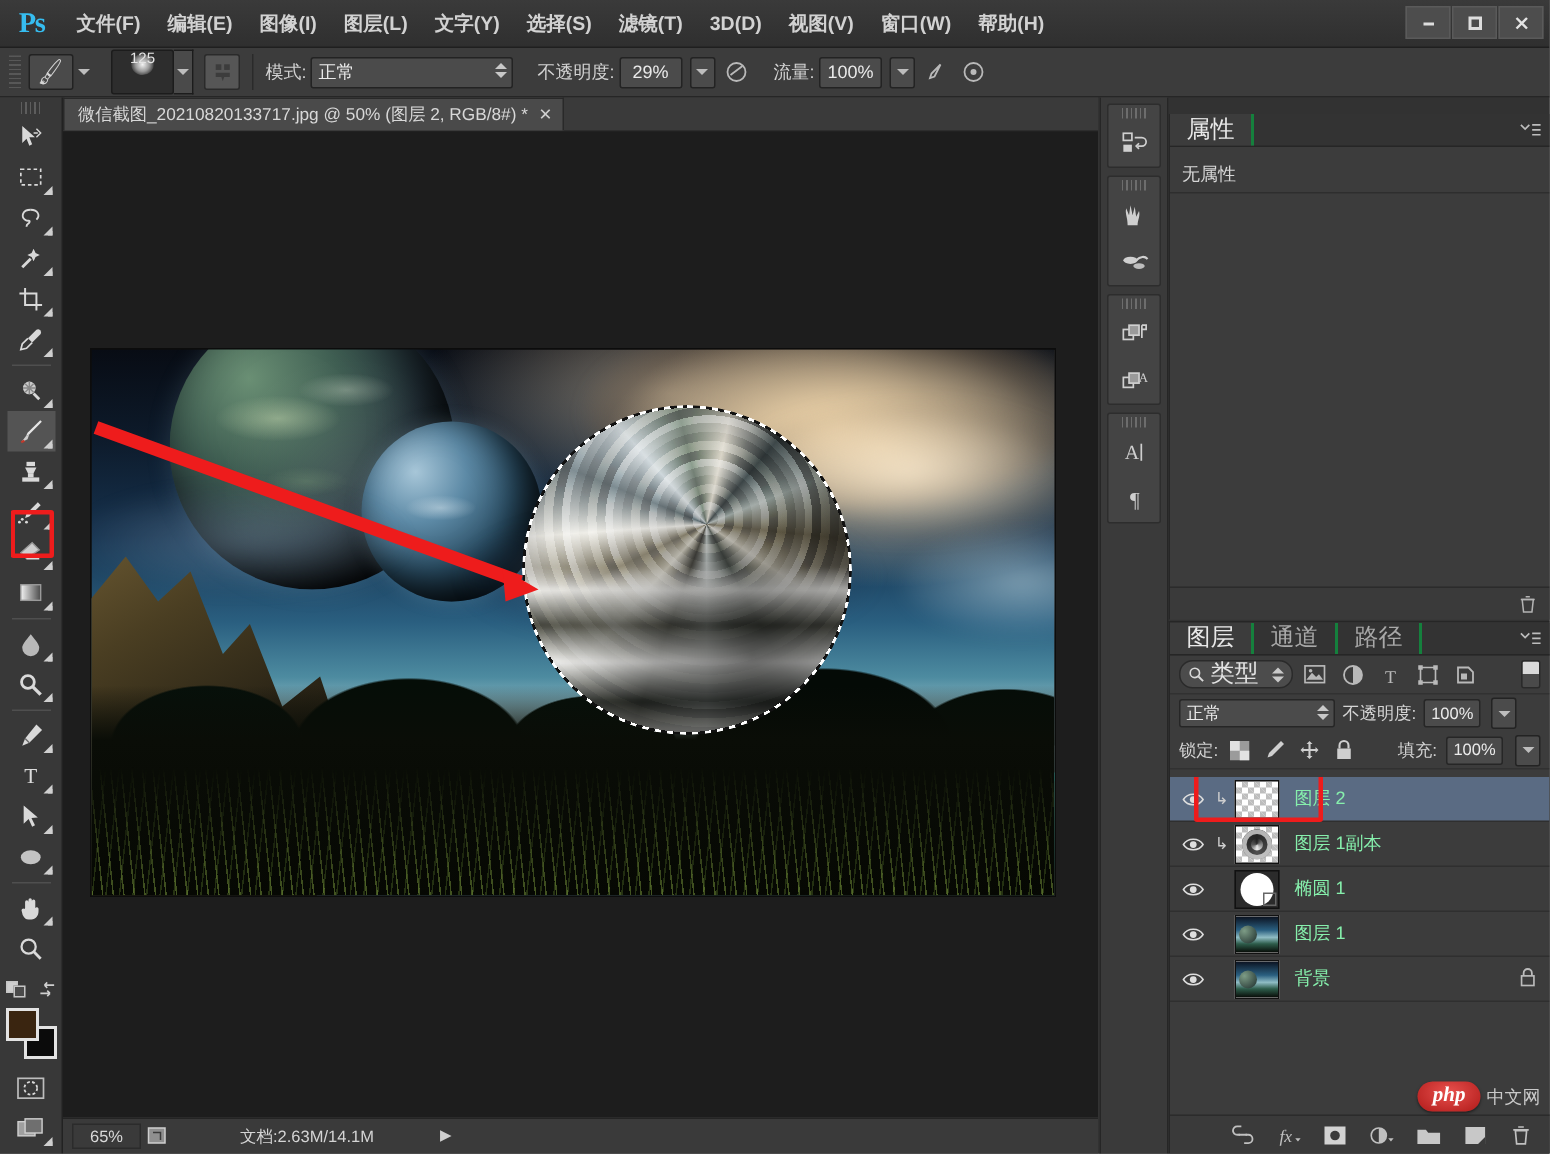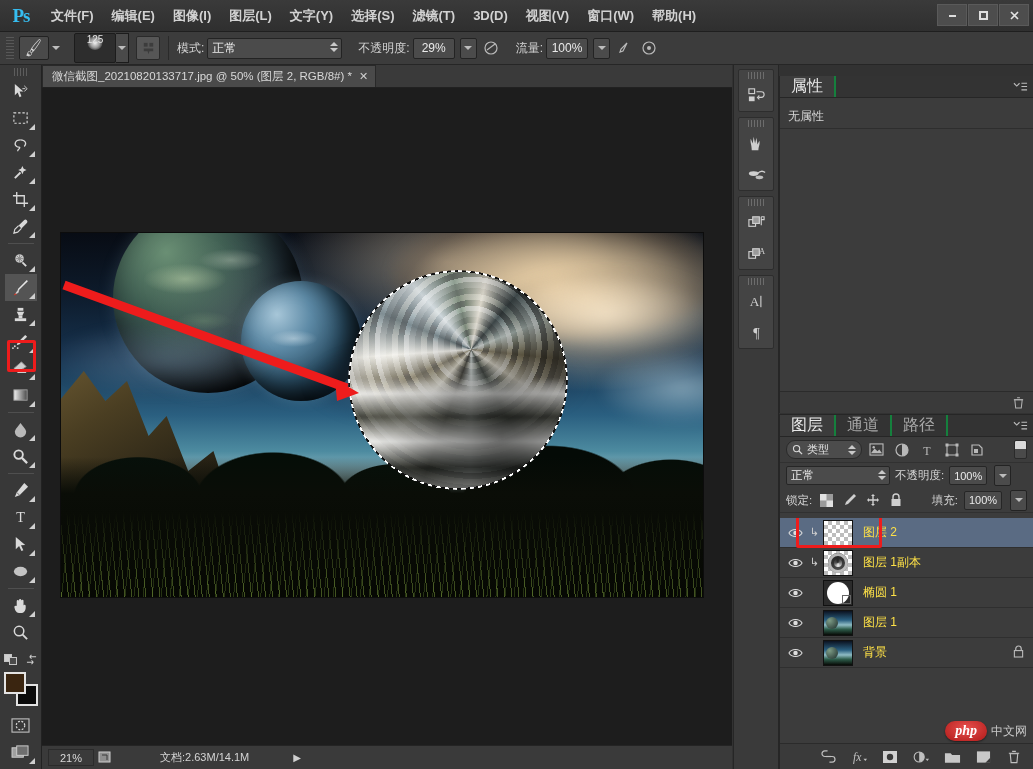--- a/index.html
+++ b/index.html
@@ -341,21 +341,21 @@
   .layers-panel{
     position:absolute; left:779px; top:414px; width:254px; height:355px;
     background:#3c3c3c; border-left:1px solid #262626; border-top:1px solid #262626;
   }
   .filter-row{
     height:26px; display:flex; align-items:center; padding:0 6px; gap:4px;
     border-bottom:1px solid #313131;
   }
   .kind-box{
     width:76px; height:19px; background:#4c4c4c; border:1px solid #2a2a2a; border-radius:9px;
-    display:flex; align-items:center; gap:4px; padding:0 5px; font-size:11px; color:#e2e2e2;
+    display:flex; align-items:center; gap:4px; padding:0 5px; font-size:16px; color:#e2e2e2;
   }
   .filter-icon{ width:21px; height:20px; display:flex; align-items:center; justify-content:center; color:#b9b9b9; }
   .filter-toggle{ width:13px;height:19px; margin-left:auto;
     background:linear-gradient(180deg,#d9d9d9 0 50%, #4a4a4a 50% 100%); border:1px solid #2a2a2a; border-radius:2px; }
   .blend-row{
     height:25px; display:flex; align-items:center; padding:0 6px; gap:5px;
   }
   .blend-select{
     width:104px; height:19px; background:#4b4b4b; border:1px solid #262626; border-radius:2px;
     display:flex; align-items:center; padding:0 4px; font-size:11.5px; color:#eaeaea; position:relative;
@@ -394,21 +394,21 @@
     position:absolute; left:3px; top:1px; width:22px;height:22px; border-radius:50%; background:#fff;
   }
   .thumb .shapebadge{
     position:absolute; right:1px; bottom:1px; width:9px;height:9px;
     border:1px solid #666; background:transparent;
   }
   .thumb .photo{ position:absolute; inset:0;
     background:linear-gradient(180deg,#0b1220 0%,#2a5f80 38%,#8fbcc4 58%,#2d5c4a 76%,#070a06 100%); }
   .thumb .photo::after{ content:""; position:absolute; left:2px; top:6px; width:12px;height:12px; border-radius:50%;
     background:radial-gradient(circle at 30% 30%,#7d9c86,#1b2b2a); }
-  .layer-name{ font-size:12px; color:#fde047; margin-left:7px; white-space:nowrap; }
+  .layer-name{ font-size:12px; color:#86efac; margin-left:7px; white-space:nowrap; }
   .row-lock{ position:absolute; right:9px; color:#b8b8b8; font-size:11px; }
   .layer-highlight{
     position:absolute; left:16px; top:-4px; width:86px; height:34px;
     border:3px solid #ee1c1c; border-radius:2px; pointer-events:none; z-index:30;
   }
   .panel-bottom{
     position:absolute; left:0; bottom:0; width:100%; height:26px; background:#3a3a3a;
     border-top:1px solid #2b2b2b; display:flex; align-items:center; justify-content:flex-end;
     gap:13px; padding-right:10px; color:#c0c0c0;
   }
@@ -739,21 +739,21 @@
       <div class="marching"></div>
 
       <svg class="red-arrow" viewBox="0 0 642 364">
         <path d="M3 52 L286 155" stroke="#ee1c1c" stroke-width="9" fill="none"></path>
         <path d="M298 160 L274 146 L276 168 Z" fill="#ee1c1c"></path>
       </svg>
     </div>
   </div>
 
   <div class="statusbar">
-    <div class="zoom-field">21%</div>
+    <div class="zoom-field">65%</div>
     <div class="status-icon">
       <svg width="14" height="13" viewBox="0 0 14 13">
           <rect x="1" y="1" width="11" height="10" fill="#8f8f8f" stroke="#cfcfcf"></rect>
           <path d="M4 4 h5 v5" fill="none" stroke="#3a3a3a"></path>
         </svg>
     </div>
     <div class="status-text">文档:2.63M/14.1M</div>
     <div class="status-arrow">▶</div>
   </div>
 

